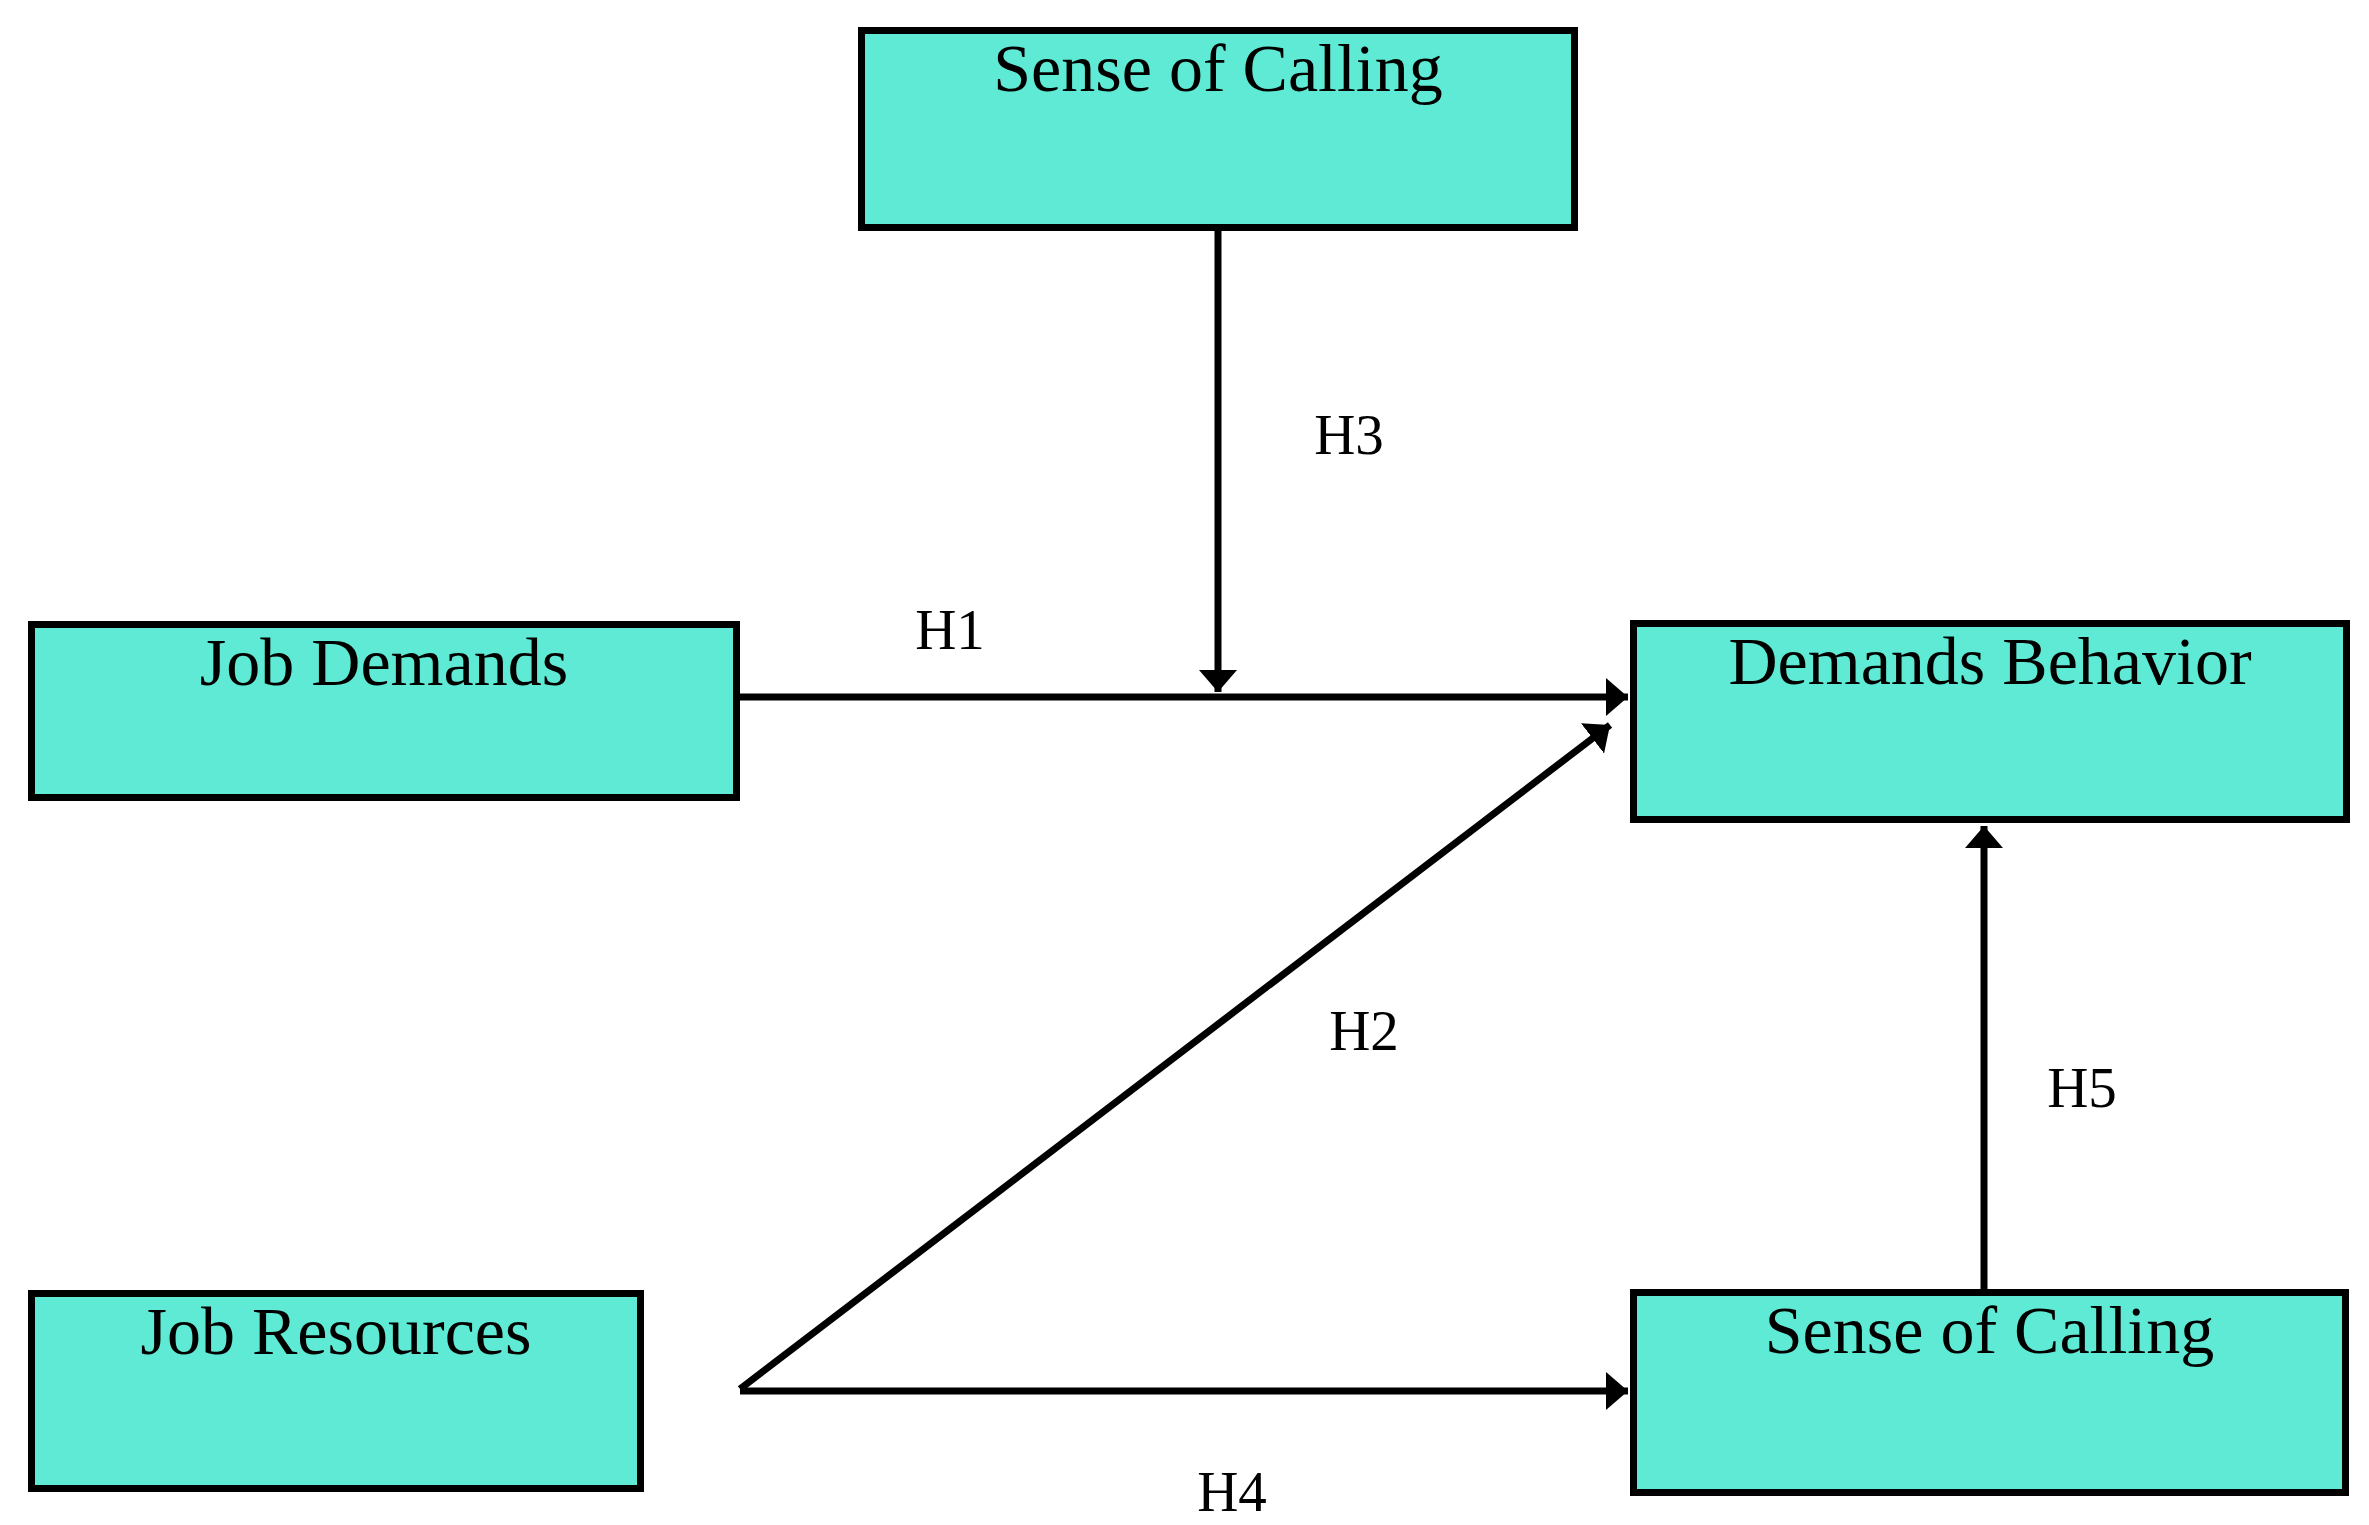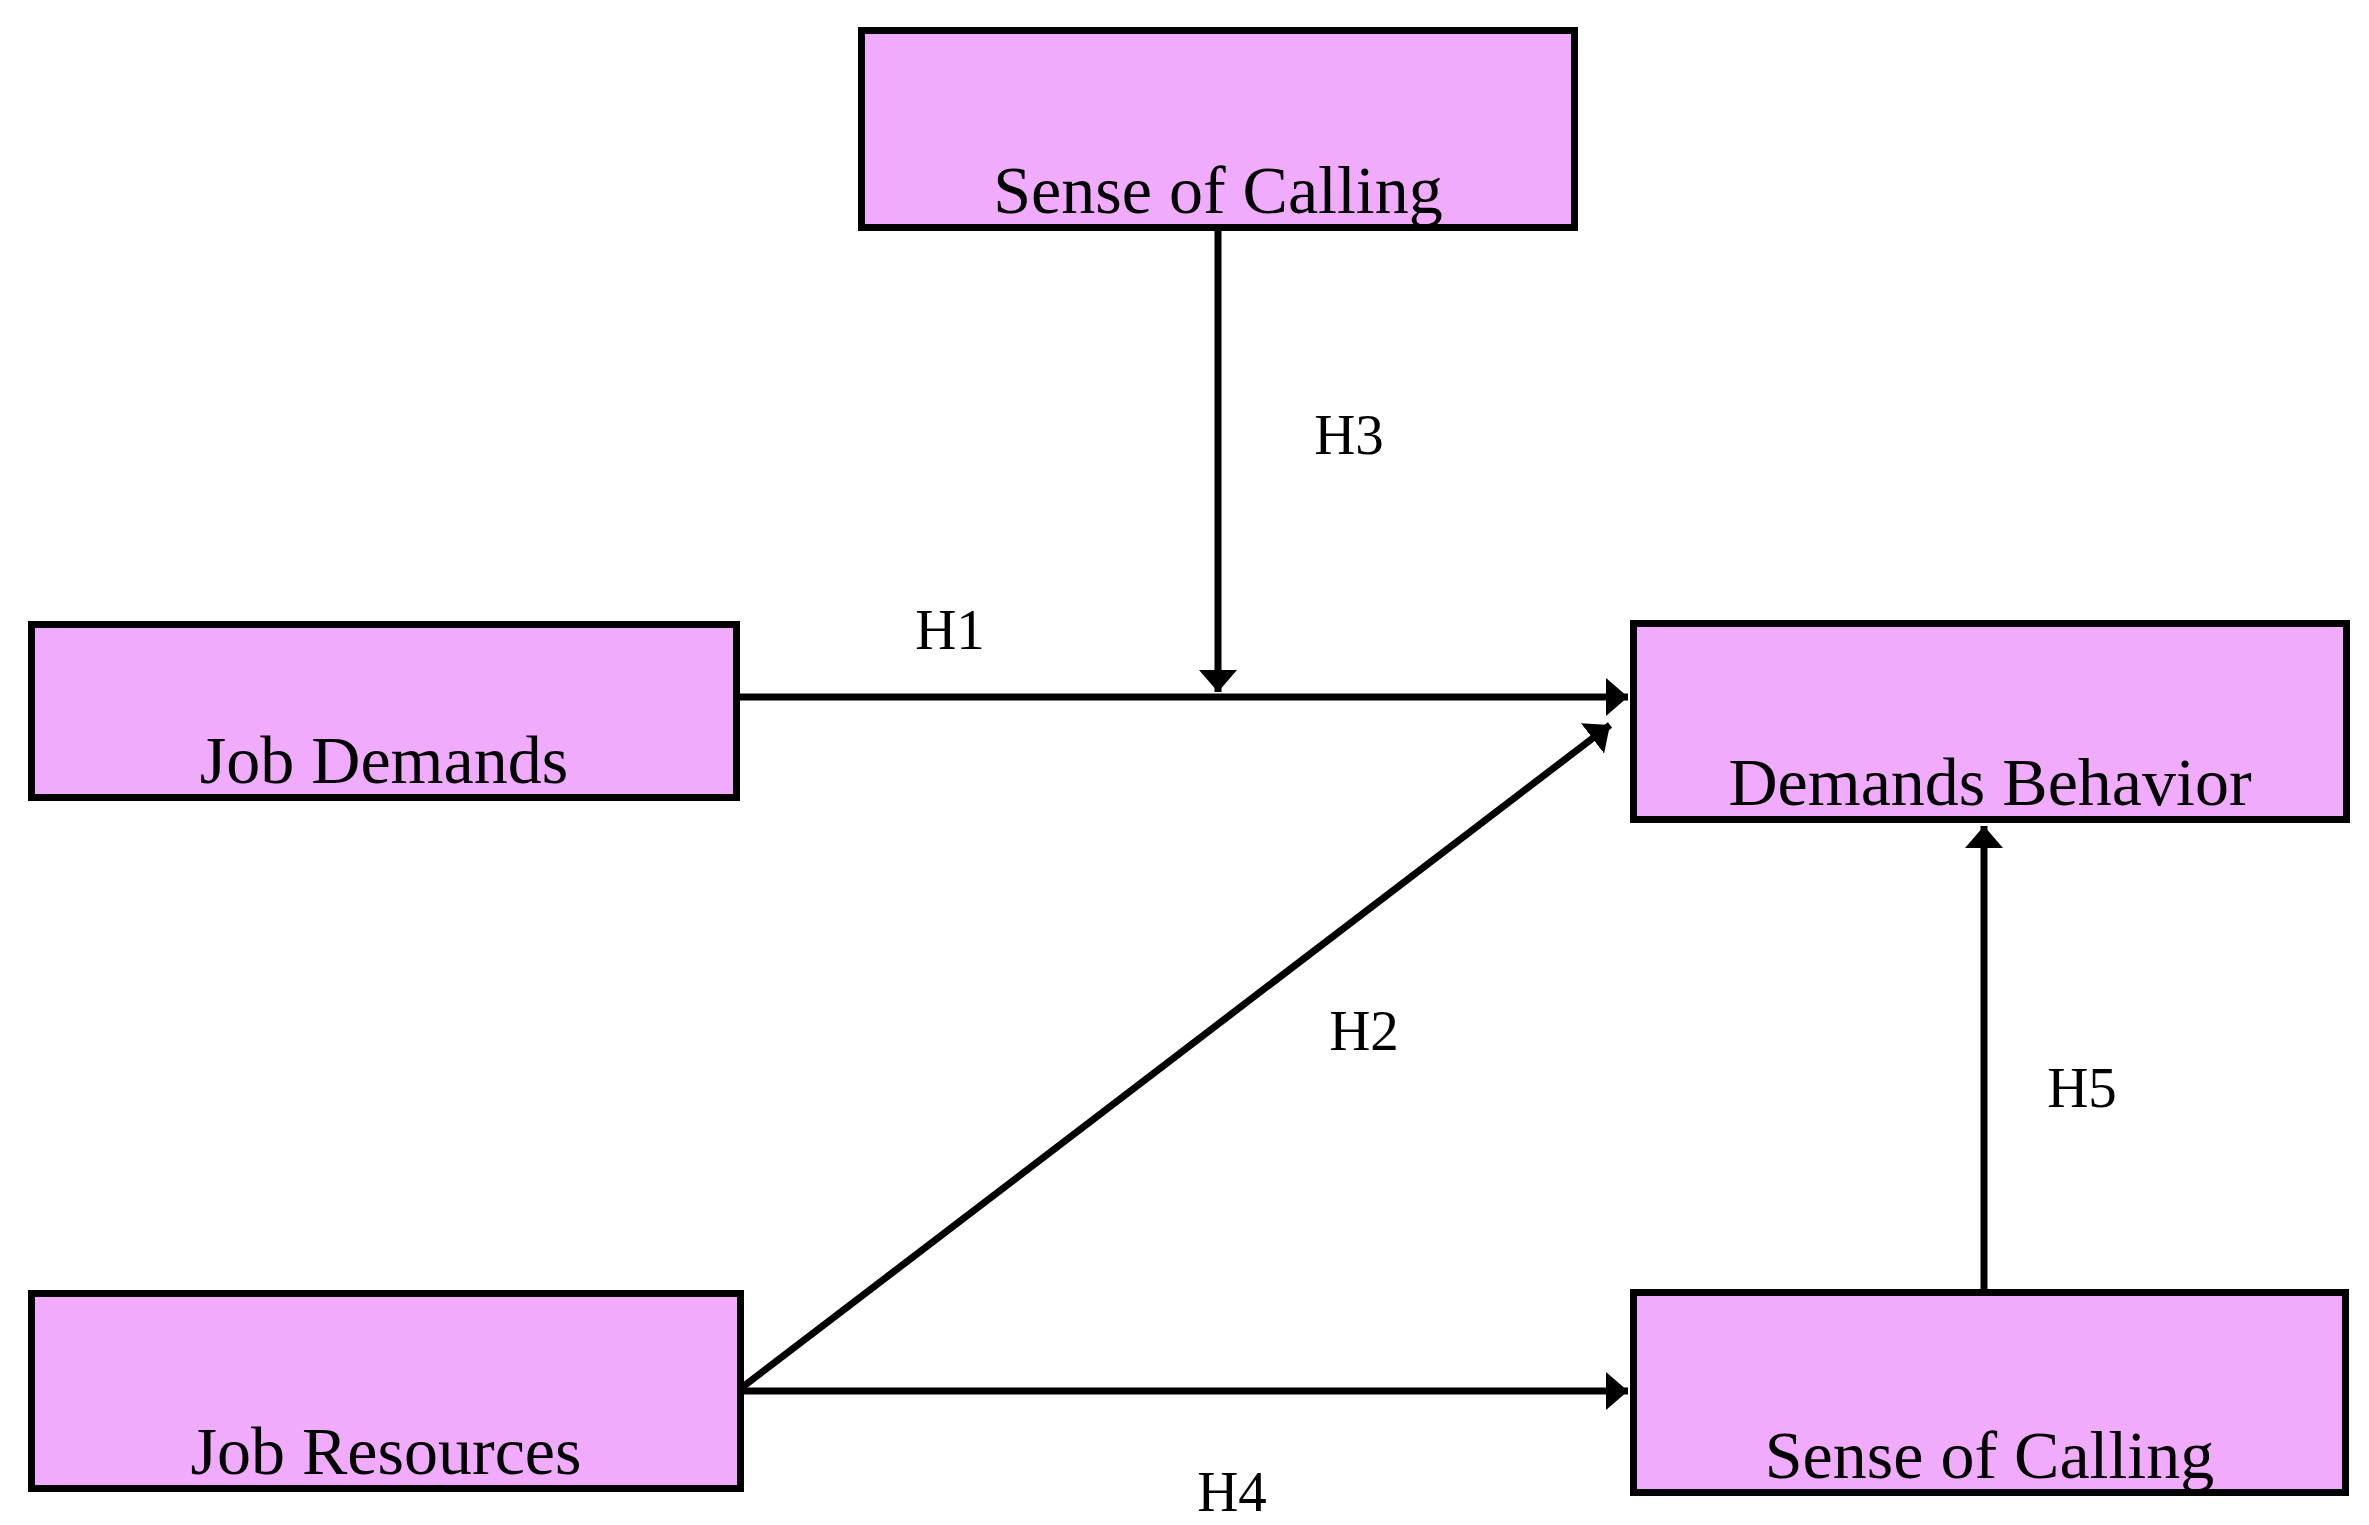--- a/index.html
+++ b/index.html
@@ -23,23 +23,23 @@
     height: 100%;
   }
   .edges-svg line {
     stroke: #000000;
     stroke-width: 7;
   }
   .node {
     position: absolute;
     box-sizing: border-box;
     border: 7px solid #000000;
-    background: #f0abfc;
+    background: #5eead4;
     display: flex;
-    align-items: flex-end;
+    align-items: flex-start;
     justify-content: center;
   }
   .node-label {
     font-size: 68px;
     line-height: 1;
     white-space: nowrap;
   }
   .edge-label {
     position: absolute;
     transform: translate(-50%, -50%);
@@ -71,21 +71,21 @@
   </div>
 
   <div class="node" style="left:28px;   top:621px;  width:712px; height:180px;">
     <span class="node-label">Job Demands</span>
   </div>
 
   <div class="node" style="left:1630px; top:620px;  width:720px; height:203px;">
     <span class="node-label">Demands Behavior</span>
   </div>
 
-  <div class="node" style="left:28px;   top:1290px; width:716px; height:202px;">
+  <div class="node" style="left:28px;   top:1290px; width:616px; height:202px;">
     <span class="node-label">Job Resources</span>
   </div>
 
   <div class="node" style="left:1630px; top:1289px; width:719px; height:207px;">
     <span class="node-label">Sense of Calling</span>
   </div>
 
   <div class="edge-label" style="left:950px;  top:629px;">H1</div>
   <div class="edge-label" style="left:1364px; top:1030px;">H2</div>
   <div class="edge-label" style="left:1349px; top:434px;">H3</div>

